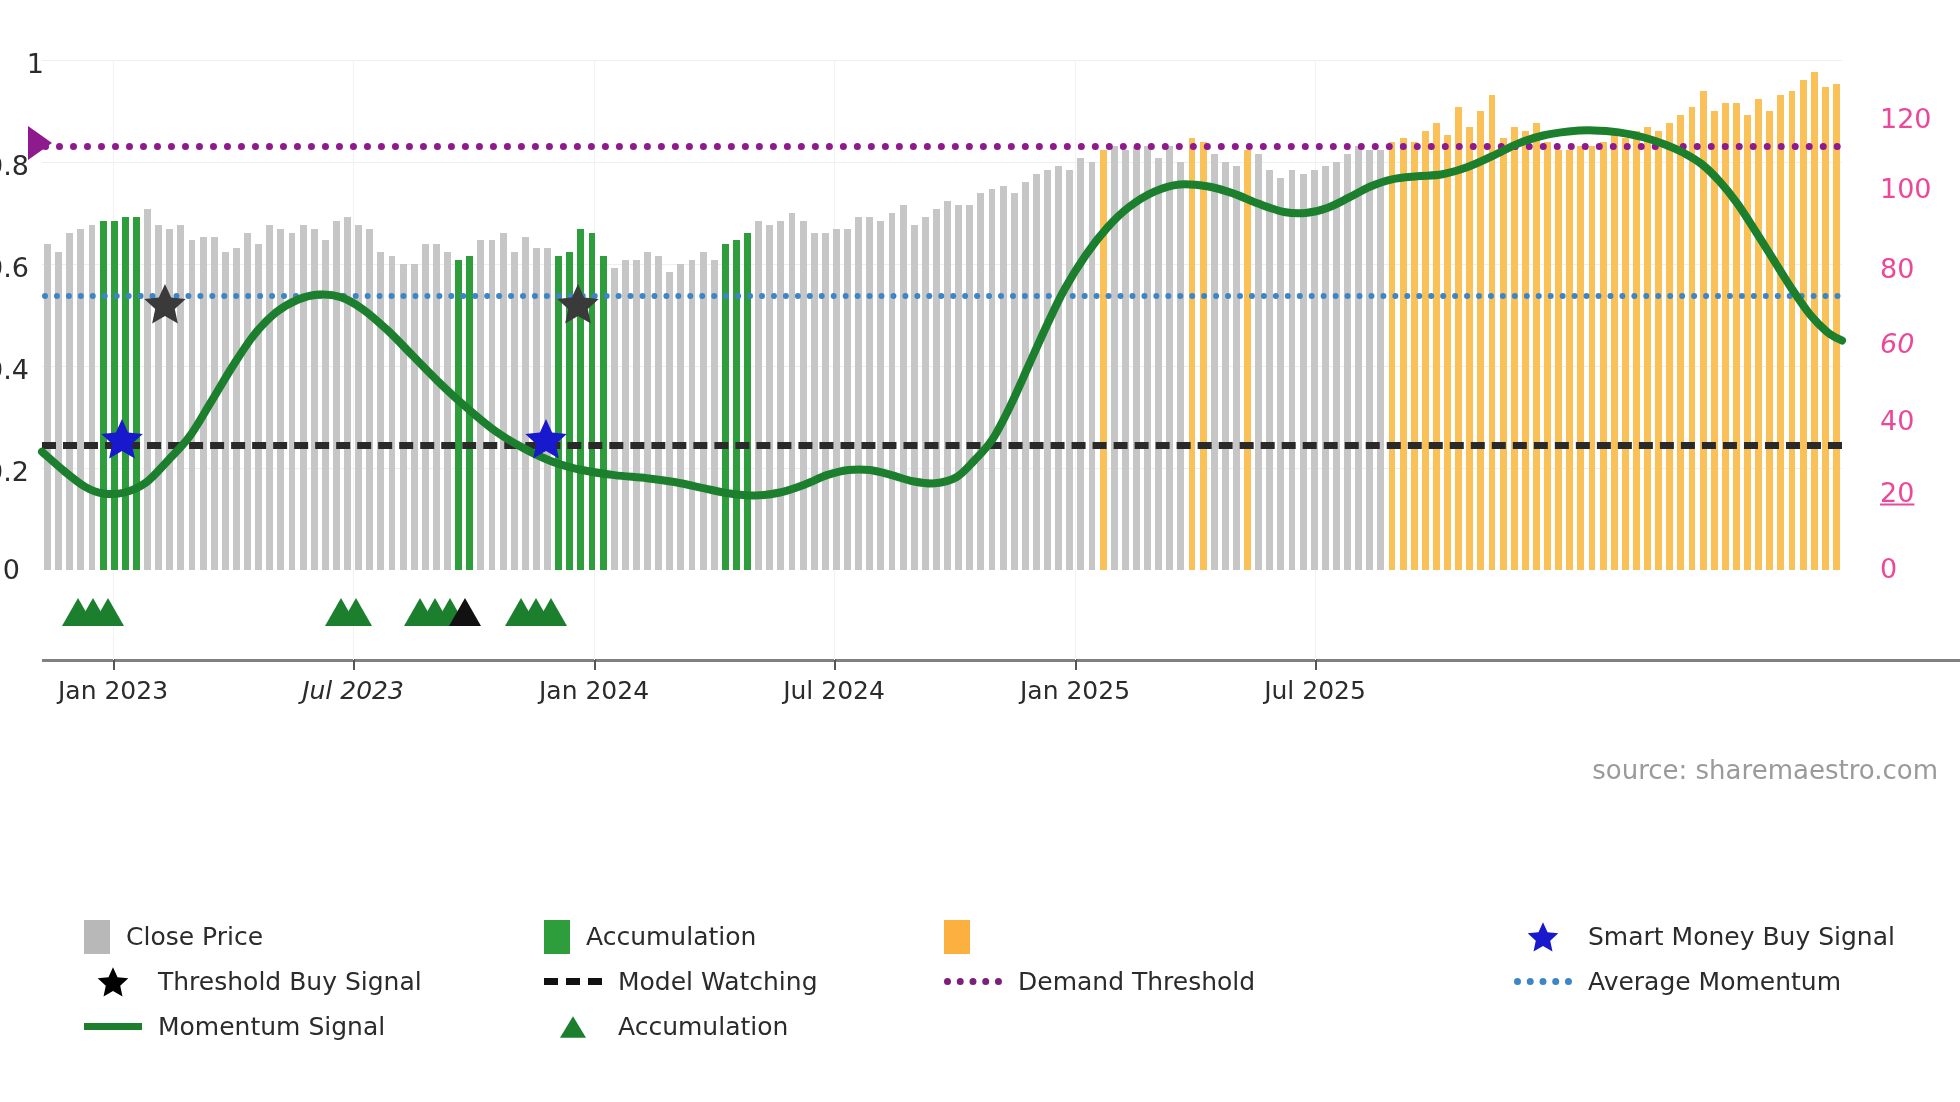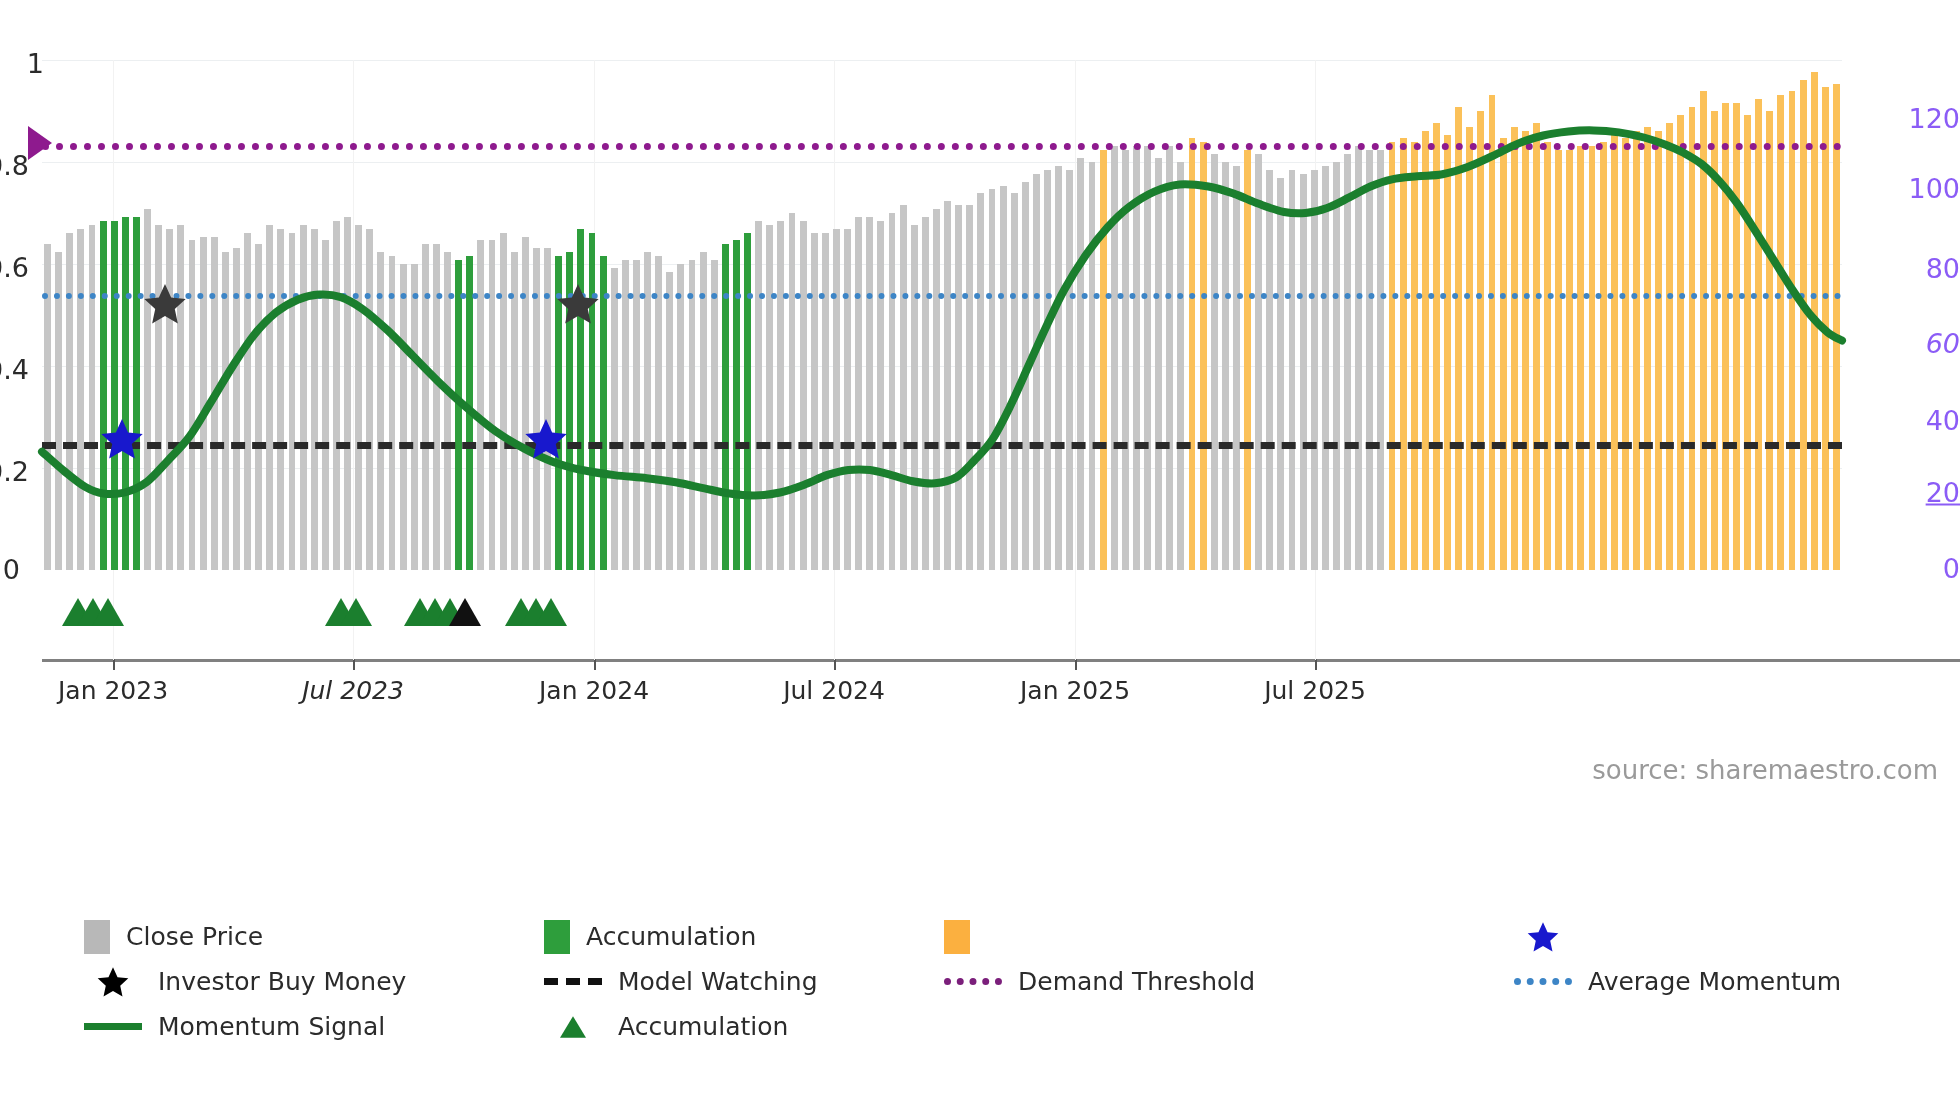--- a/index.html
+++ b/index.html
@@ -7,22 +7,22 @@
     width:1960px;height:1102px;position:relative;overflow:hidden;
     font-family:"DejaVu Sans","Liberation Sans",sans-serif;
     color:#2b2b2b;
   }
   #chart-root{position:absolute;inset:0;}
 
   
   .plot-area{position:absolute;left:42px;top:60px;width:1800px;height:510px;}
   .ytick-left-inner{position:absolute;width:34px;text-align:right;
     font-size:27px;color:#2b2b2b;transform:translateY(-50%);white-space:nowrap;}
-  .ytick-right-inner{position:absolute;left:1880px;width:80px;text-align:right;
-    font-size:27px;color:#8b5cf6;transform:translateY(-50%);white-space:nowrap;}
+  .ytick-right-inner{position:absolute;left:1880px;width:80px;text-align:left;
+    font-size:27px;color:#ec4899;transform:translateY(-50%);white-space:nowrap;}
 
   .gridline{position:absolute;left:0;width:1800px;height:1px;background:#eceff1;}
 
   
   .xaxis-line{position:absolute;left:42px;top:659px;width:1918px;height:3px;background:#808080;}
   .xtick-mark{position:absolute;top:659px;width:2px;height:11px;background:#555;}
   .xtick-grid{position:absolute;top:60px;width:1px;height:599px;background:#f2f2f2;}
   .xtick-label{position:absolute;top:676px;font-size:25px;color:#2b2b2b;
     transform:translateX(-50%);white-space:nowrap;}
 
@@ -358,29 +358,30 @@
     </div>
     <div class="legend-item">
       <span class="sw sw-sq dtl"></span>
     </div>
     <div class="legend-item">
       <span class="sw sw-wrap">
         <svg width="34" height="34" viewBox="0 0 24 24">
             <polygon points="12,1.5 15.2,8.6 22.8,9.4 17.1,14.6 18.7,22.2 12,18.3 5.3,22.2 6.9,14.6 1.2,9.4 8.8,8.6" fill="#1818cd"></polygon>
           </svg>
       </span>
+      <span class="legend-label">Smart Money Buy Signal</span>
     </div>
 
     <div class="legend-item">
       <span class="sw sw-wrap">
         <svg width="34" height="34" viewBox="0 0 24 24">
             <polygon points="12,1.5 15.2,8.6 22.8,9.4 17.1,14.6 18.7,22.2 12,18.3 5.3,22.2 6.9,14.6 1.2,9.4 8.8,8.6" fill="#000000"></polygon>
           </svg>
       </span>
-      <span class="legend-label">Investor Buy Money</span>
+      <span class="legend-label">Threshold Buy Signal</span>
     </div>
     <div class="legend-item">
       <span class="sw sw-line watch"></span>
       <span class="legend-label">Model Watching</span>
     </div>
     <div class="legend-item">
       <span class="sw sw-line demand"></span>
       <span class="legend-label">Demand Threshold</span>
     </div>
     <div class="legend-item">

